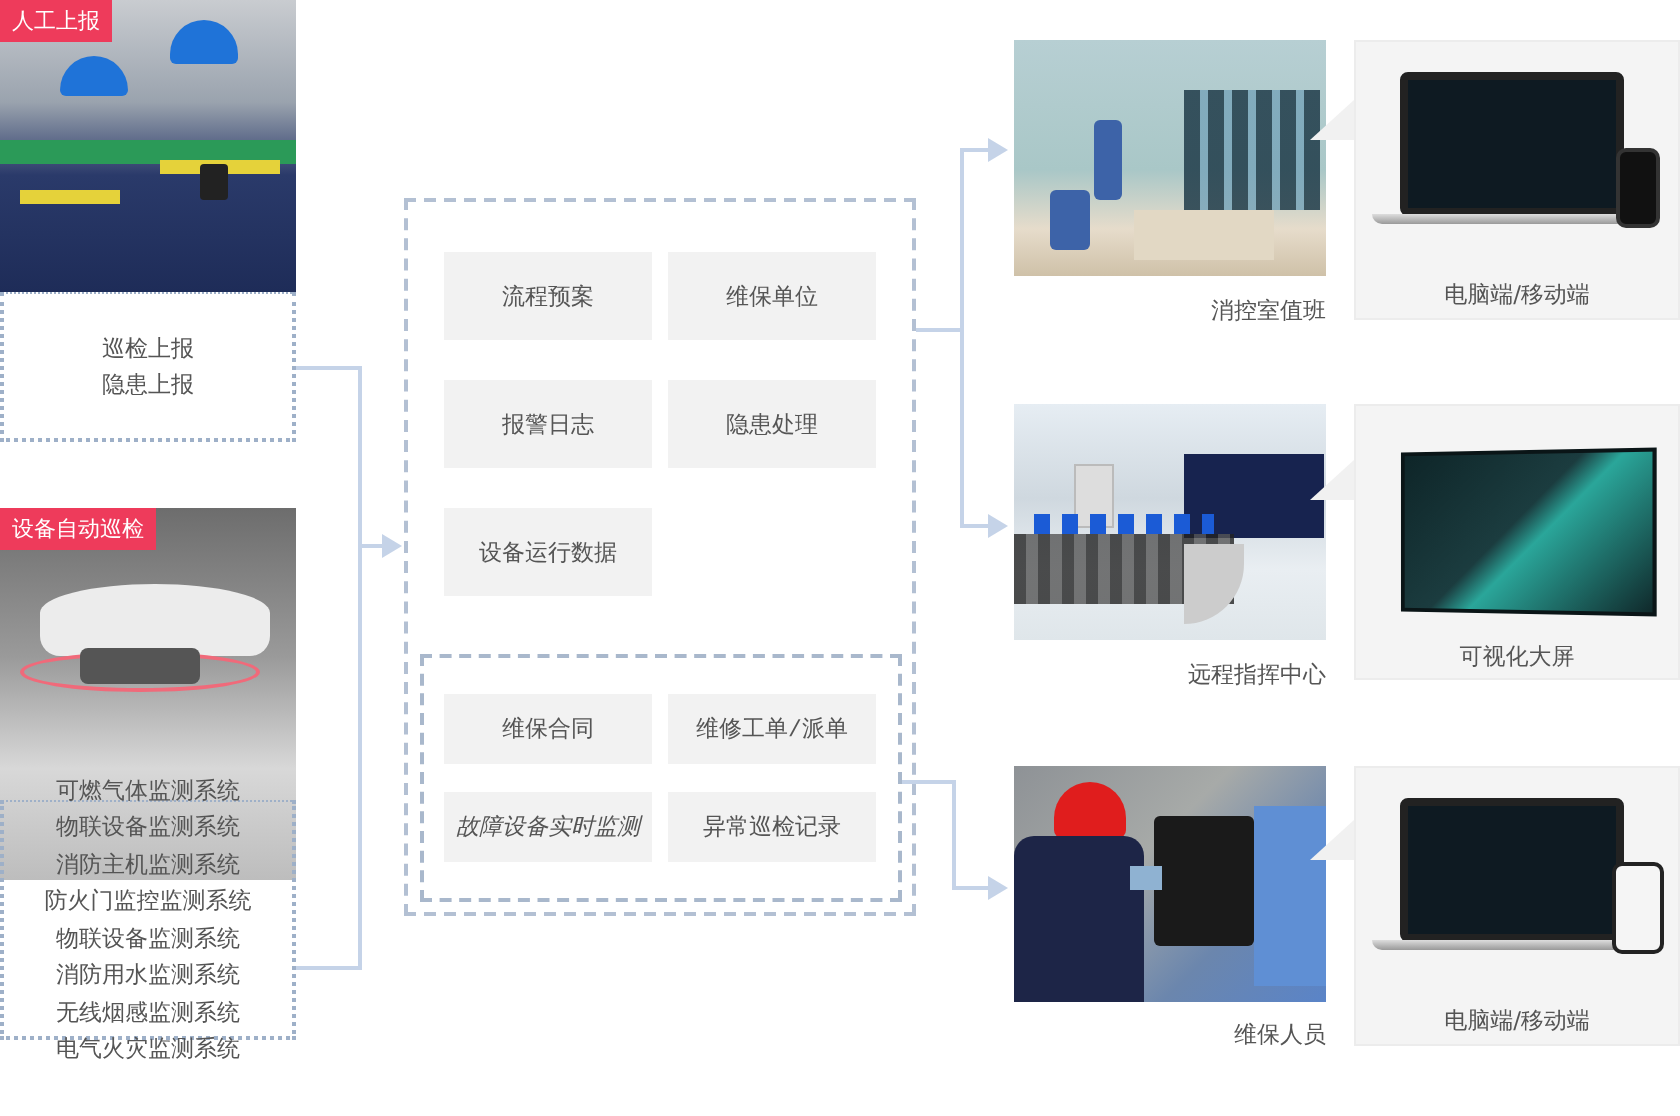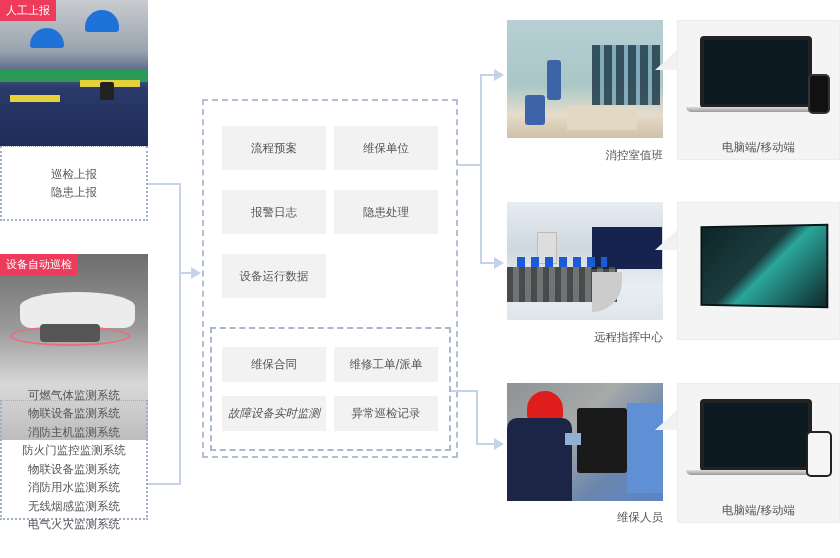--- a/index.html
+++ b/index.html
@@ -67,21 +67,21 @@
 
 <div class="tile" style="left:222px;top:126px;width:104px;height:44px;">流程预案</div>
 <div class="tile" style="left:334px;top:126px;width:104px;height:44px;">维保单位</div>
 <div class="tile" style="left:222px;top:190px;width:104px;height:44px;">报警日志</div>
 <div class="tile" style="left:334px;top:190px;width:104px;height:44px;">隐患处理</div>
 <div class="tile" style="left:222px;top:254px;width:104px;height:44px;">设备运行数据</div>
 
 <div class="dashbox" style="left:210px;top:327px;width:241px;height:124px;border:2px dashed #a9b8cc;"></div>
 
 <div class="tile" style="left:222px;top:347px;width:104px;height:35px;">维保合同</div>
-<div class="tile" style="left:334px;top:347px;width:104px;height:35px;">维修工单/派单</div>
+<div class="tile" style="left:334px;top:347px;width:104px;height:35px;font-family:Liberation Mono, monospace;">维修工单/派单</div>
 <div class="tile" style="left:222px;top:396px;width:104px;height:35px;font-style:italic;">故障设备实时监测</div>
 <div class="tile" style="left:334px;top:396px;width:104px;height:35px;">异常巡检记录</div>
 
 <div class="line" style="left:458px;top:164px;width:24px;height:2px;"></div>
 <div class="line" style="left:480px;top:74px;width:2px;height:190px;"></div>
 <div class="line" style="left:480px;top:74px;width:18px;height:2px;"></div>
 <div class="arrow" style="left:494px;top:69px;"></div>
 <div class="line" style="left:480px;top:262px;width:18px;height:2px;"></div>
 <div class="arrow" style="left:494px;top:257px;"></div>
 
@@ -110,20 +110,21 @@
   <div class="abs" style="left:85px;top:25px;width:70px;height:42px;background:#17234f;"></div>
   <div class="abs" style="left:30px;top:30px;width:18px;height:30px;background:#ddd;border:1px solid #bbb;"></div>
   <div class="abs" style="left:10px;top:55px;width:90px;height:10px;background:repeating-linear-gradient(90deg,#1b5bd6 0 8px,transparent 8px 14px);"></div>
   <div class="abs" style="left:0;top:65px;width:110px;height:35px;background:repeating-linear-gradient(90deg,#222 0 6px,#555 6px 12px);opacity:.8;"></div>
   <div class="abs" style="left:85px;top:70px;width:30px;height:40px;background:#ccc;border-radius:0 0 30px 0;"></div>
 </div>
 <div class="caption" style="left:507px;top:330px;width:156px;">远程指挥中心</div>
 
 <div class="card" style="left:677px;top:202px;width:163px;height:138px;">
   <div class="abs" style="left:20px;top:22px;width:125px;height:78px;background:linear-gradient(135deg,#0e2528 0%,#1b3c3f 45%,#2aa69a 55%,#10292b 100%);border:2px solid #0a1517;transform:perspective(300px) rotateY(-8deg);"></div>
+  <div class="cardlabel" style="top:118px;">可视化大屏</div>
 </div>
 <div class="callout" style="left:655px;top:230px;border-top:20px solid transparent;border-bottom:0 solid transparent;border-right:22px solid #f1f1f1;"></div>
 
 <div class="photo" style="left:507px;top:383px;width:156px;height:118px;background:linear-gradient(135deg,#8e9296 0%,#a7aaa8 40%,#6b86ad 70%,#5a84c8 100%);">
   <div class="abs" style="left:20px;top:8px;width:36px;height:28px;background:#e01d1d;border-radius:18px 18px 4px 4px;"></div>
   <div class="abs" style="left:0;top:35px;width:65px;height:83px;background:#1d2547;border-radius:10px 10px 0 0;"></div>
   <div class="abs" style="left:70px;top:25px;width:50px;height:65px;background:#1a1a1a;border-radius:3px;"></div>
   <div class="abs" style="left:58px;top:50px;width:16px;height:12px;background:#8fb2d2;"></div>
   <div class="abs" style="left:120px;top:20px;width:36px;height:90px;background:#5f8fd4;"></div>
 </div>

